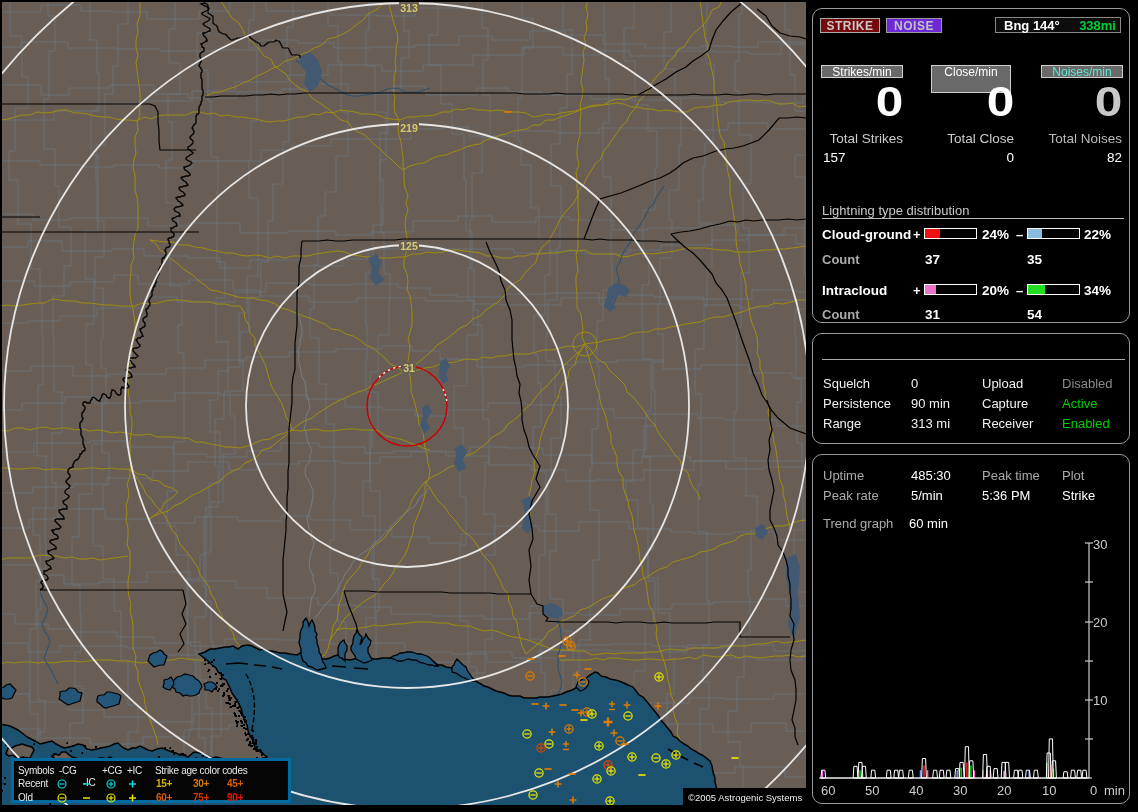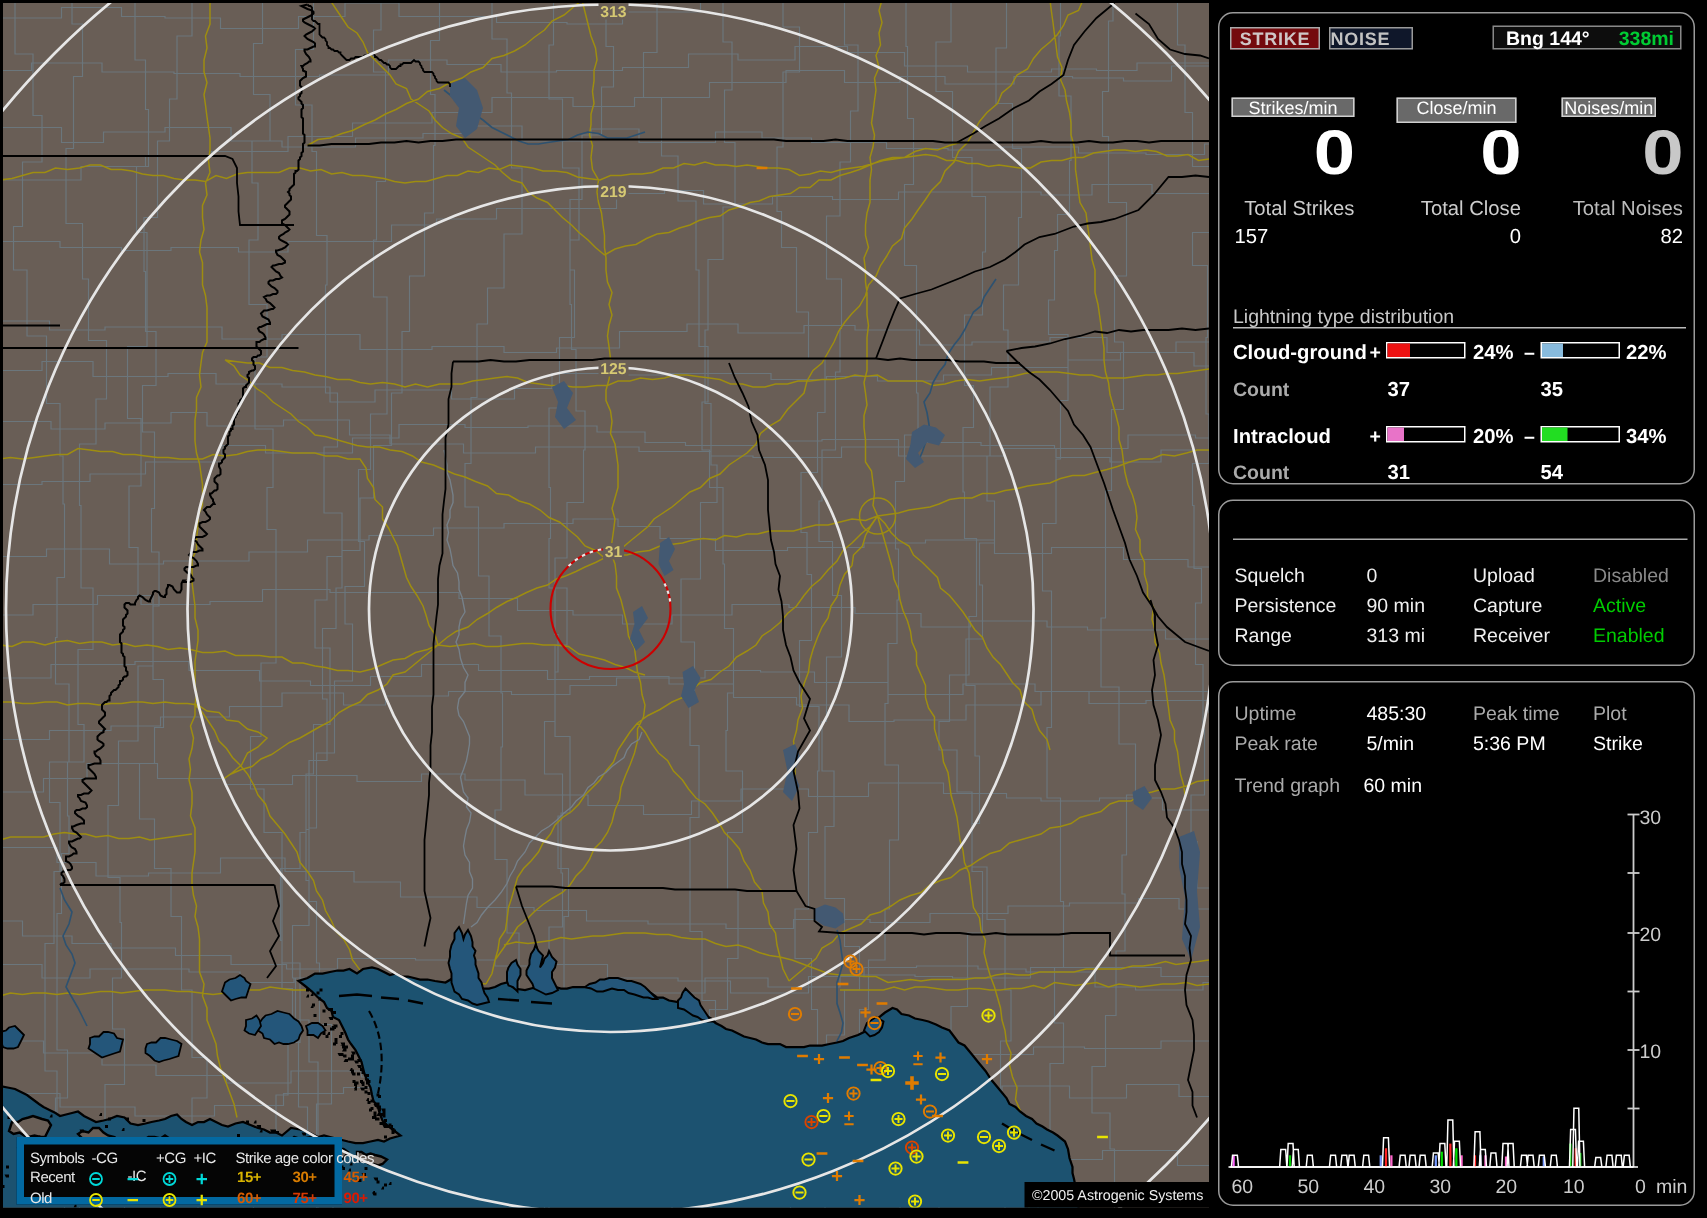--- a/index.html
+++ b/index.html
@@ -191,21 +191,21 @@
         <line x1="530.3" y1="795" x2="535.7" y2="795" stroke="#e8e400" stroke-width="1.3"></line>
         <line x1="569.6" y1="800" x2="576.4" y2="800" stroke="#e07c00" stroke-width="1.5"></line>
         <line x1="573" y1="796.6" x2="573" y2="803.4" stroke="#e07c00" stroke-width="1.5"></line>
         <circle cx="610" cy="801" r="4.1" fill="none" stroke="#e8e400" stroke-width="1.3"></circle>
         <line x1="607.3" y1="801" x2="612.7" y2="801" stroke="#e8e400" stroke-width="1.3"></line>
         <line x1="610" y1="798.3" x2="610" y2="803.7" stroke="#e8e400" stroke-width="1.3"></line>
         <line x1="731.4" y1="758" x2="738.6" y2="758" stroke="#e8e400" stroke-width="1.7"></line>
       </svg></div>
 </div>
 
-<div style="position:absolute;left:11px;top:758px;width:217px;height:45px;background:#050505;border:5px solid #0369a1;font-family:'Liberation Sans',sans-serif;font-size:10px;letter-spacing:-0.3px">
+<div style="position:absolute;left:11px;top:758px;width:280px;height:45px;background:#050505;border:3px solid #0369a1;font-family:'Liberation Sans',sans-serif;font-size:10px;letter-spacing:-0.3px">
 <div style="position:absolute;left:4px;top:4px;color:#e8e8e8;white-space:nowrap">Symbols</div>
 <div style="position:absolute;left:45px;top:4px;color:#e8e8e8">-CG</div>
 <div style="position:absolute;left:69px;top:16px;color:#e8e8e8">-IC</div>
 <div style="position:absolute;left:88px;top:4px;color:#e8e8e8">+CG</div>
 <div style="position:absolute;left:113px;top:4px;color:#e8e8e8">+IC</div>
 <div style="position:absolute;left:141px;top:4px;color:#e8e8e8;white-space:nowrap">Strike age color codes</div>
 <div style="position:absolute;left:4px;top:17px;color:#e8e8e8">Recent</div>
 <div style="position:absolute;left:4px;top:31px;color:#e8e8e8">Old</div>
 <svg style="position:absolute;left:0;top:0" width="239" height="43" viewBox="0 0 239 43">
 <g stroke="#00d8d8" fill="none" stroke-width="1.2">
@@ -234,28 +234,28 @@
 <div style="position:absolute;left:213px;top:17px;color:#d85c00;font-weight:bold">45+</div>
 <div style="position:absolute;left:142px;top:31px;color:#d85c00;font-weight:bold">60+</div>
 <div style="position:absolute;left:179px;top:31px;color:#d83800;font-weight:bold">75+</div>
 <div style="position:absolute;left:213px;top:31px;color:#e01800;font-weight:bold">90+</div>
 </div>
 <div style="position:absolute;left:683px;top:788px;width:123px;height:17px;background:#000"></div>
 <div style="position:absolute;left:688px;top:792px;color:#f0f0f0;font-size:9.5px;white-space:nowrap">©2005 Astrogenic Systems</div>
 
 <div style="position:absolute;left:812px;top:8px;width:318px;height:315px;border:1px solid #9a9a9a;border-radius:10px;background:#000">
 <div style="position:absolute;left:7px;top:9px;width:60px;height:15px;background:#740a0d;border:1px solid #aaa;color:#cfc6c6;font-size:12px;font-weight:bold;text-align:center;line-height:15px;letter-spacing:0.5px">STRIKE</div>
-<div style="position:absolute;left:73px;top:9px;width:56px;height:15px;background:#0f172a;border:1px solid #9a9a9a;color:#c2c2c2;font-size:12px;font-weight:bold;line-height:15px;letter-spacing:0.5px">NOISE</div>
+<div style="position:absolute;left:73px;top:9px;width:56px;height:15px;background:#6d28d9;border:1px solid #9a9a9a;color:#c2c2c2;font-size:12px;font-weight:bold;text-align:center;line-height:15px;letter-spacing:0.5px">NOISE</div>
 <div style="position:absolute;left:182px;top:8px;width:126px;height:16px;background:#0d0d0d;border:1px solid #888;color:#fff;font-size:13px;font-weight:bold;line-height:16px">
       <span style="position:absolute;left:8px">Bng 144°</span>
       <span style="position:absolute;right:4px;color:#00cc33">338mi</span>
     </div>
 <div style="position:absolute;left:8px;top:56px;width:82px;height:13px;background:#696969;border:1px solid #cfcfcf;color:#fff;font-size:12px;text-align:center;line-height:13px">Strikes/min</div>
-<div style="position:absolute;left:118px;top:56px;width:80px;height:17px;background:#696969;border:1px solid #cfcfcf;color:#fff;font-size:12px;text-align:center;line-height:13px">Close/min</div>
-<div style="position:absolute;left:228px;top:56px;width:63px;height:13px;background:#696969;border:1px solid #cfcfcf;color:#ffffff;font-size:12px;text-align:center;line-height:13px">Noises/min</div>
+<div style="position:absolute;left:118px;top:56px;width:80px;height:28px;background:#696969;border:1px solid #cfcfcf;color:#fff;font-size:12px;text-align:center;line-height:13px">Close/min</div>
+<div style="position:absolute;left:228px;top:56px;width:82px;height:13px;background:#696969;border:1px solid #cfcfcf;color:#5eead4;font-size:12px;text-align:center;line-height:13px">Noises/min</div>
 <div style="position:absolute;left:10px;top:69px;width:80px;text-align:right;color:#fff;font-size:42px;font-weight:bold"><span style="display:inline-block;transform:scaleX(1.18);transform-origin:100% 50%">0</span></div>
 <div style="position:absolute;left:121px;top:69px;width:80px;text-align:right;color:#fff;font-size:42px;font-weight:bold"><span style="display:inline-block;transform:scaleX(1.18);transform-origin:100% 50%">0</span></div>
 <div style="position:absolute;left:221px;top:69px;width:88px;text-align:right;color:#c8c8c8;font-size:42px;font-weight:bold"><span style="display:inline-block;transform:scaleX(1.18);transform-origin:100% 50%">0</span></div>
 <div style="position:absolute;left:10px;top:122px;width:80px;text-align:right;color:#cccccc;font-size:13.5px;font-weight:normal;font-family:'Liberation Sans',sans-serif;white-space:nowrap">Total Strikes</div>
 <div style="position:absolute;left:10px;top:141px;width:80px;text-align:left;color:#ffffff;font-size:13.5px;font-weight:normal;font-family:'Liberation Sans',sans-serif;white-space:nowrap">157</div>
 <div style="position:absolute;left:121px;top:122px;width:80px;text-align:right;color:#cccccc;font-size:13.5px;font-weight:normal;font-family:'Liberation Sans',sans-serif;white-space:nowrap">Total Close</div>
 <div style="position:absolute;left:121px;top:141px;width:80px;text-align:right;color:#ffffff;font-size:13.5px;font-weight:normal;font-family:'Liberation Sans',sans-serif;white-space:nowrap">0</div>
 <div style="position:absolute;left:221px;top:122px;width:88px;text-align:right;color:#bbbbbb;font-size:13.5px;font-weight:normal;font-family:'Liberation Sans',sans-serif;white-space:nowrap">Total Noises</div>
 <div style="position:absolute;left:221px;top:141px;width:88px;text-align:right;color:#ffffff;font-size:13.5px;font-weight:normal;font-family:'Liberation Sans',sans-serif;white-space:nowrap">82</div>
 <div style="position:absolute;left:9px;top:194px;text-align:left;color:#c8c8c8;font-size:13px;font-weight:normal;font-family:'Liberation Sans',sans-serif;white-space:nowrap">Lightning type distribution</div>

